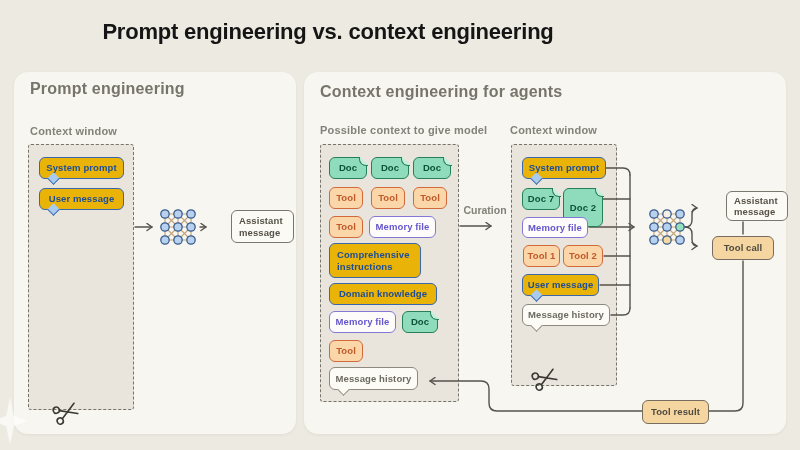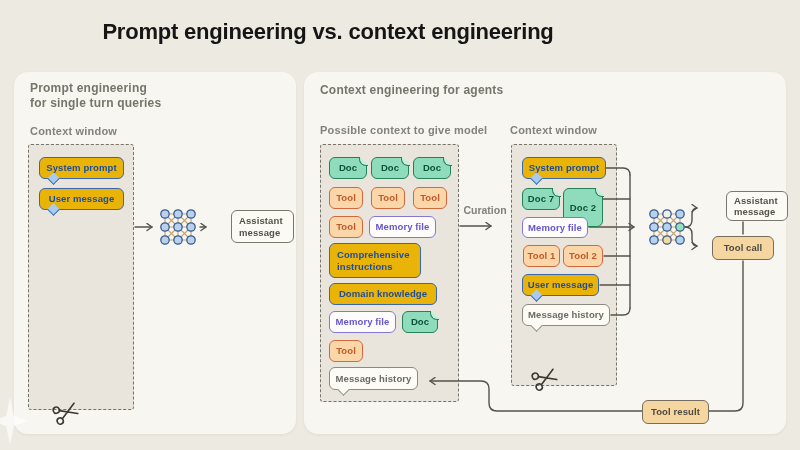--- a/index.html
+++ b/index.html
@@ -7,21 +7,21 @@
            font-family:"Liberation Sans", sans-serif; }
 
   .title { position:absolute; left:0; top:19px; width:656px; text-align:center;
            font-size:22px; font-weight:800; letter-spacing:-0.2px; color:#151515; }
 
   .card { position:absolute; background:#f8f6f0; border-radius:14px;
           box-shadow:0 1px 3px rgba(60,55,40,.07); }
   .card-left  { left:14px;  top:72px; width:282px; height:362px; }
   .card-right { left:304px; top:72px; width:482px; height:362px; }
 
-  .panel-h { position:absolute; font-size:12px; font-weight:700; color:#77746b; letter-spacing:.2px; }
+  .panel-h { position:absolute; font-size:16px; font-weight:700; color:#77746b; letter-spacing:.2px; }
   .sec-label { position:absolute; font-size:11px; font-weight:700; color:#84816f; color:#84817a; letter-spacing:.2px; }
   .curation-label { position:absolute; font-size:10.5px; font-weight:700; color:#84817a; }
 
   .dashed { position:absolute; background:#e9e5dd; border:1.3px dashed #76736a; border-radius:3px; box-sizing:border-box; }
 
   .chip { position:absolute; box-sizing:border-box; display:flex; align-items:center; justify-content:center;
           font-size:9.5px; font-weight:700; border:1.5px solid; border-radius:6px; letter-spacing:.1px;
           text-align:center; line-height:11.5px; }
   .blue   { background:#eab308; border-color:#3a67ab; color:#1d4d96; }
   .green  { background:#8edcbb; border-color:#258059; color:#0c5239; border-top-right-radius:0; }
@@ -50,21 +50,20 @@
 </head>
 <body>
 
 <div class="stage">
 
   <div class="title">Prompt engineering vs. context engineering</div>
 
   <section class="card card-left">
     <div class="panel-h" style="left:16px; top:9px; line-height:15px;">
       <div>Prompt engineering</div>
-      <div>for single turn queries</div>
     </div>
   </section>
 
   <div class="sec-label" style="left:30px; top:125px;">Context window</div>
   <div class="dashed" style="left:28px; top:144px; width:106px; height:266px;"></div>
 
   <section class="card card-right">
     <div class="panel-h" style="left:16px; top:11px;">Context engineering for agents</div>
   </section>
 

